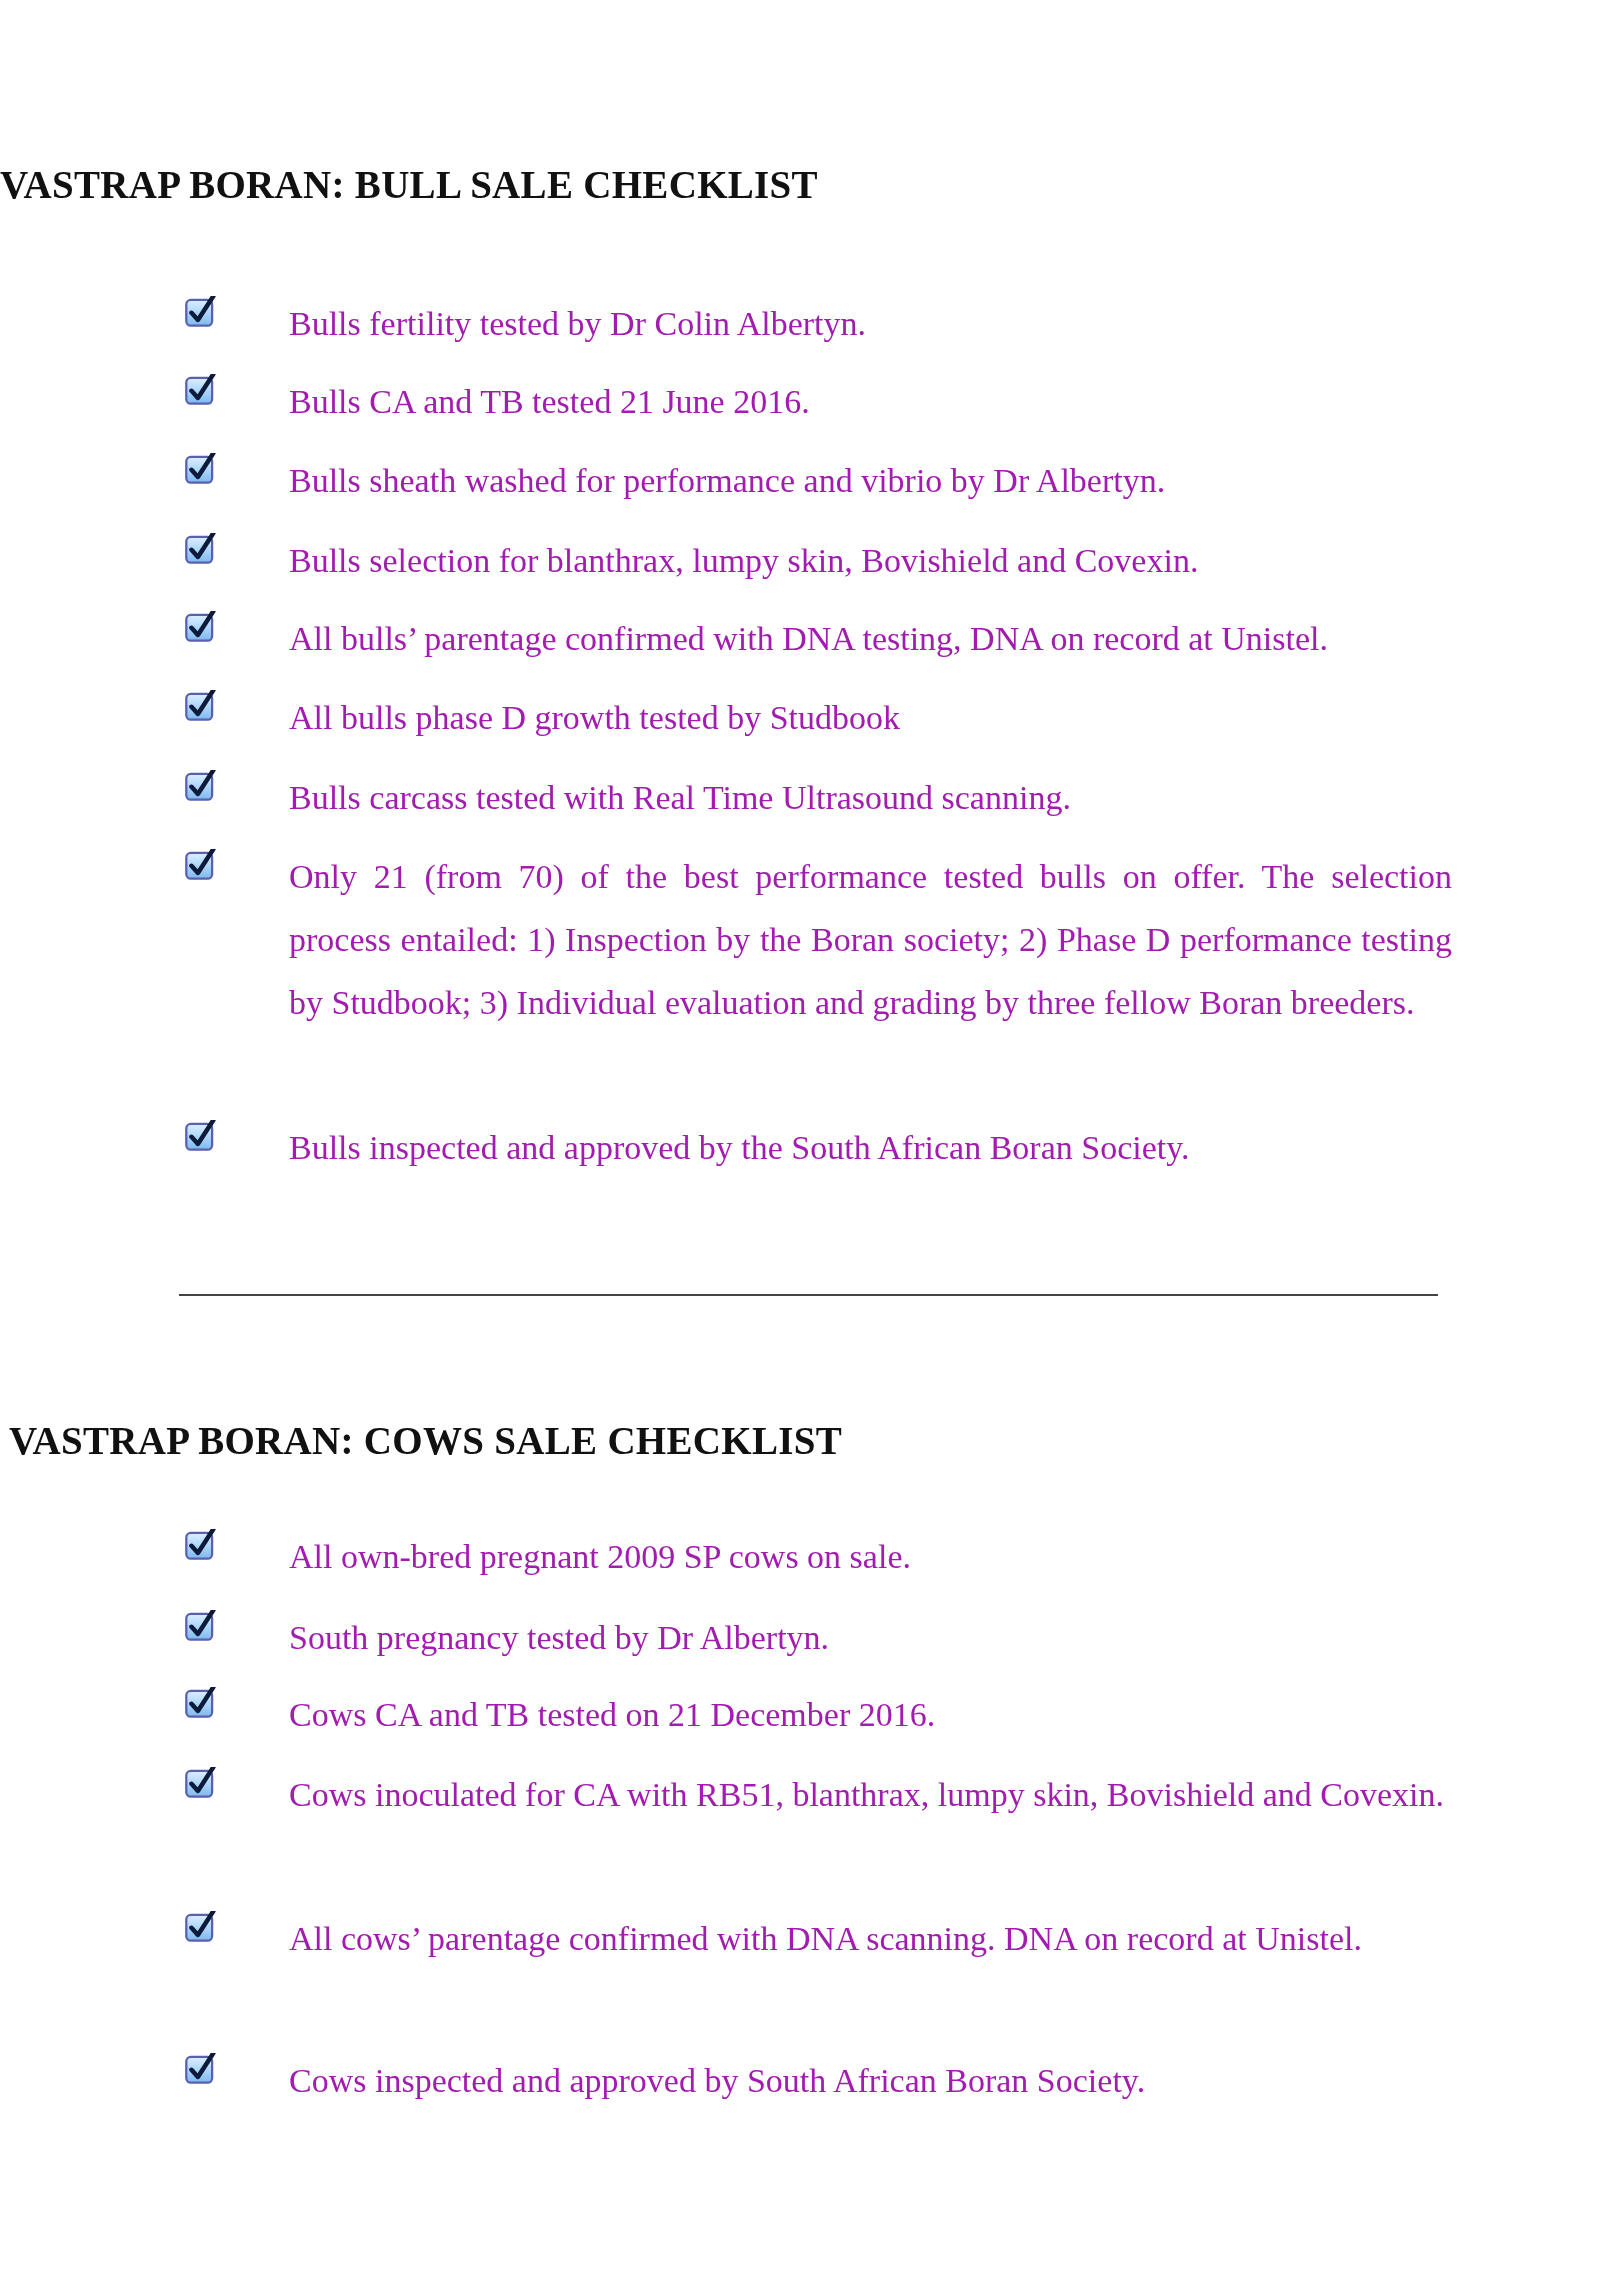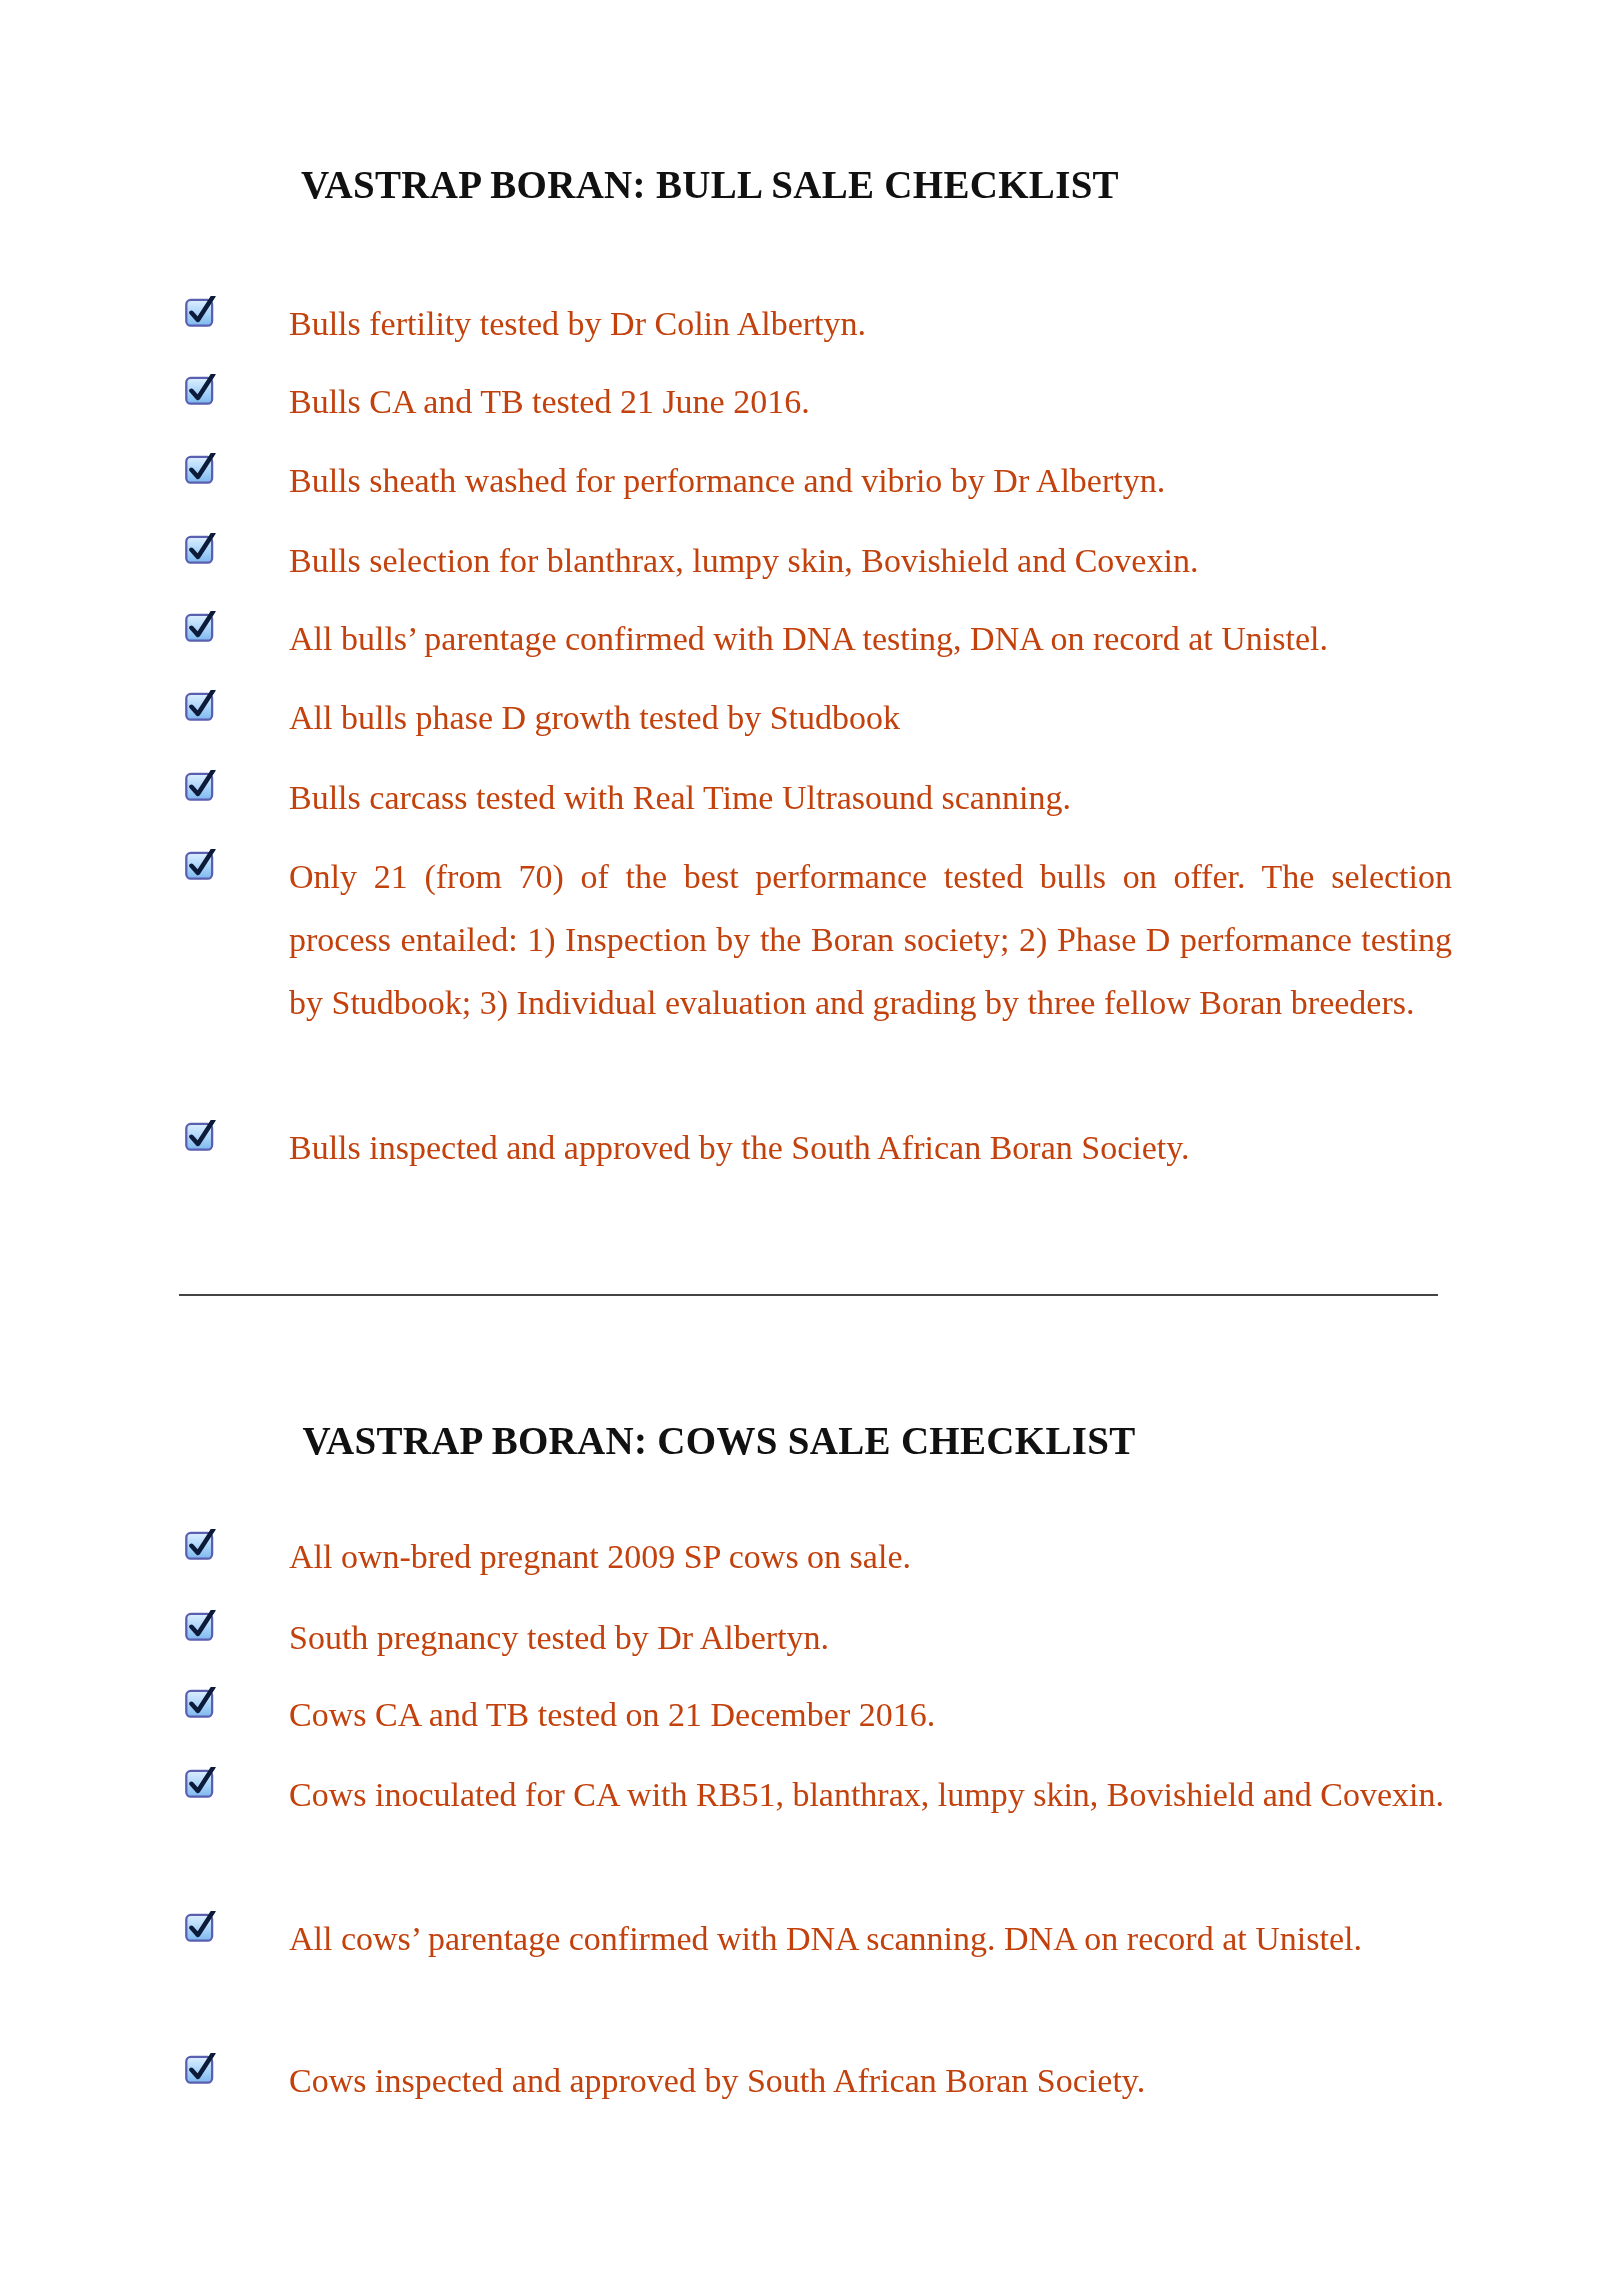--- a/index.html
+++ b/index.html
@@ -1,24 +1,24 @@
 <!DOCTYPE html>
 <html style="font-size:10.5px"><head>
 <meta charset="utf-8">
 <style>
   html, body { margin: 0; padding: 0; background: #ffffff; }
   body { width: 1622px; height: 2295px; position: relative; overflow: hidden;
          font-family: "Liberation Serif", "DejaVu Serif", serif; color: #1a1a1a; }
-  .title { position: absolute; left: 0; width: 1420px; text-align: center;
+  .title { position: absolute; left: 0; width: 1420px; text-align: left;
            font-weight: bold; font-size: 39px; line-height: 52px; color: #111; letter-spacing: 0.3px; }
   .item { position: absolute; left: 0; width: 1622px; }
   .cb { position: absolute; left: 185px; top: 3.9px; width: 31px; height: 31px; }
   .cb svg { display: block; overflow: visible; }
   .txt { position: absolute; left: 289px; width: 1163px; top: 0;
-         font-size: 34px; line-height: 63px; text-align: justify; color: #c2410c; }
+         font-size: 34px; line-height: 63px; text-align: justify; color: #a21caf; }
   .sep-solid { position: absolute; left: 179px; width: 1259px; top: 1294px; height: 2px; background: #444; }
 </style>
 </head>
 <body>
 
 <svg width="0" height="0" style="position:absolute">
   <defs>
     <linearGradient id="cbg" x1="0" y1="0" x2="0" y2="1">
       <stop offset="0" stop-color="#dcefff"></stop>
       <stop offset="0.55" stop-color="#a9d3fa"></stop>

